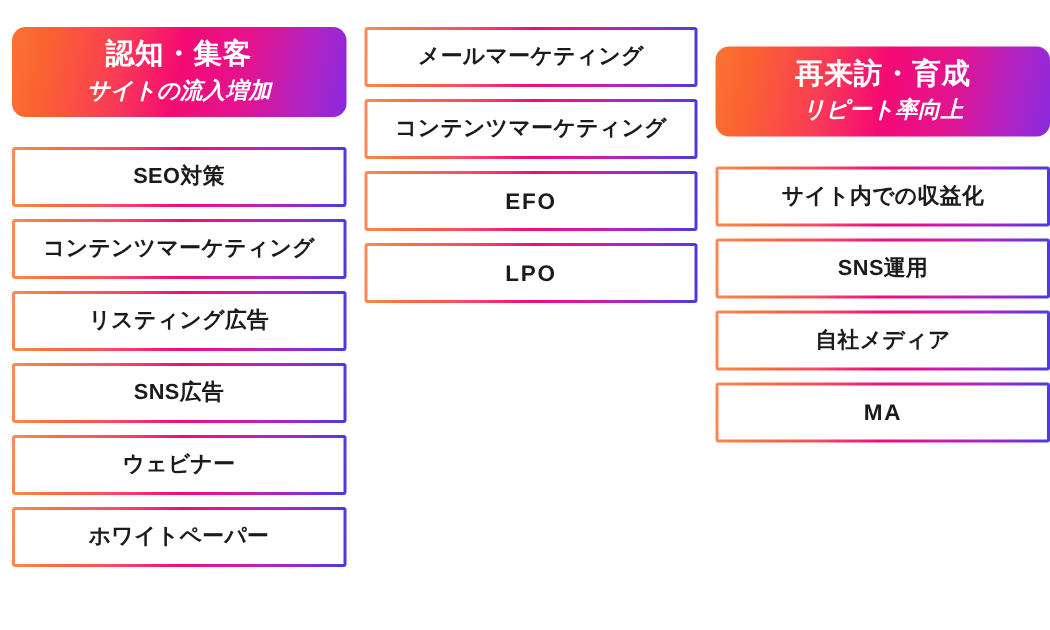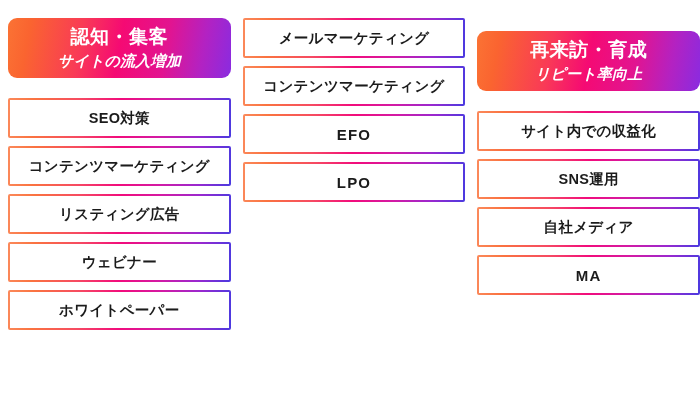--- a/index.html
+++ b/index.html
@@ -149,20 +149,25 @@
           <span class="item-label">コンテンツマーケティング</span>
         </div>
       </div>
       <div class="item">
         <div class="item-inner">
           <span class="item-label">リスティング広告</span>
         </div>
       </div>
       <div class="item">
         <div class="item-inner">
+          <span class="item-label">SNS広告</span>
+        </div>
+      </div>
+      <div class="item">
+        <div class="item-inner">
           <span class="item-label">ウェビナー</span>
         </div>
       </div>
       <div class="item">
         <div class="item-inner">
           <span class="item-label">ホワイトペーパー</span>
         </div>
       </div>
     </div>
   </div>

